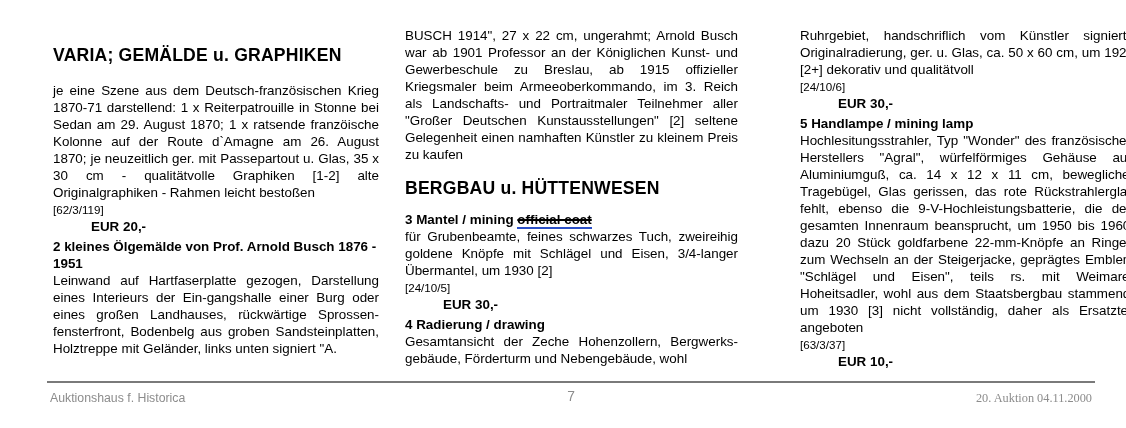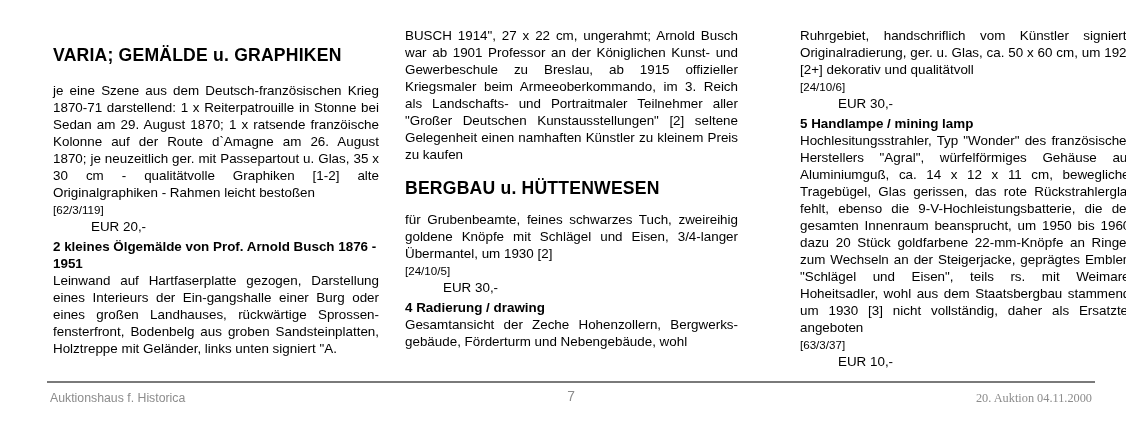--- a/index.html
+++ b/index.html
@@ -16,21 +16,21 @@
   .section-heading {
     font-size:17.6px; line-height:21px; font-weight:bold;
     margin:0 0 16px 0; text-align:left; letter-spacing:0.2px;
   }
   #col2 .section-heading { margin:15px 0 12px 0; }
 
   p { margin:0; }
   .item-title { font-weight:bold; margin-top:3px; text-align:left; }
   .refline { display:flex; justify-content:space-between; align-items:flex-start; margin:0 0 3px 0;flex-direction:column; }
   .ref   { font-size:11.6px; }
-  .price { font-weight:normal; font-size:13.4px;padding-left:38px; }
+  .price { font-weight:bold; font-size:13.4px;padding-left:38px; }
 
   .struck-wrap { border-bottom:2.5px solid #2b50c8; }
   .struck { text-decoration:line-through; text-decoration-thickness:1.8px; }
 
   .footer-rule {
     position:absolute; left:47px; top:381px; width:1048px; height:2px;
     background:#7a7a7a;
   }
   .footer-left, .footer-page, .footer-right {
     position:absolute; color:#8c8c8c; font-size:12.3px; line-height:15px;
@@ -55,20 +55,21 @@
 
     <p class="item-title">2 kleines Ölgemälde von Prof. Arnold Busch 1876 - 1951</p>
     <p class="body">Leinwand auf Hartfaserplatte gezogen, Darstellung eines Interieurs der Ein-gangshalle einer Burg oder eines großen Landhauses, rückwärtige Sprossen­fensterfront, Bodenbelg aus groben Sandsteinplat­ten, Holztreppe mit Geländer, links unten signiert "A.</p>
   </section>
 
   <section class="col" id="col2">
     <p class="body">BUSCH 1914", 27 x 22 cm, ungerahmt; Arnold Busch war ab 1901 Professor an der Königlichen Kunst- und Gewerbeschule zu Breslau, ab 1915 offi­zieller Kriegsmaler beim Armeeoberkommando, im 3. Reich als Landschafts- und Portraitmaler Teil­nehmer aller "Großer Deutschen Kunstausstellun­gen" [2] seltene Gelegenheit einen namhaften Künst­ler zu kleinem Preis zu kaufen</p>
 
     <h2 class="section-heading">BERGBAU u. HÜTTENWESEN</h2>
 
+    <p class="item-title"><span>3 Mantel / mining </span><span class="struck-wrap"><span class="struck">official coat</span></span></p>
     <p class="body">für Grubenbeamte, feines schwarzes Tuch, zweirei­hig goldene Knöpfe mit Schlägel und Eisen, 3/4-langer Übermantel, um 1930 [2]</p>
     <div class="refline">
       <span class="ref">[24/10/5]</span>
       <span class="price">EUR 30,-</span>
     </div>
 
     <p class="item-title">4 Radierung / drawing</p>
     <p class="body">Gesamtansicht der Zeche Hohenzollern, Bergwerks­gebäude, Förderturm und Nebengebäude, wohl</p>
   </section>
 

